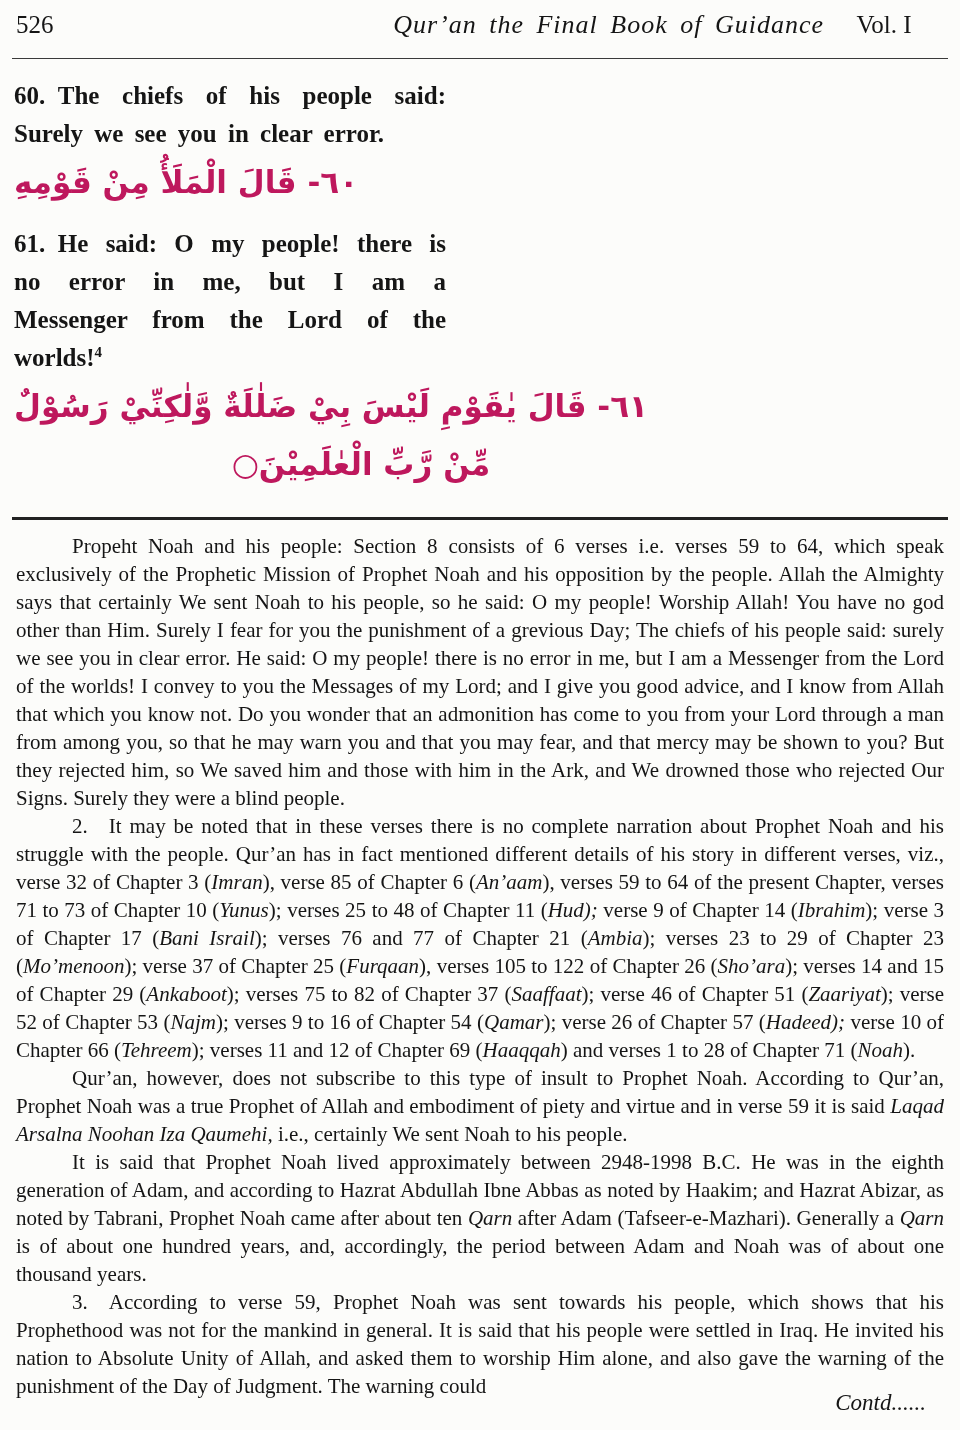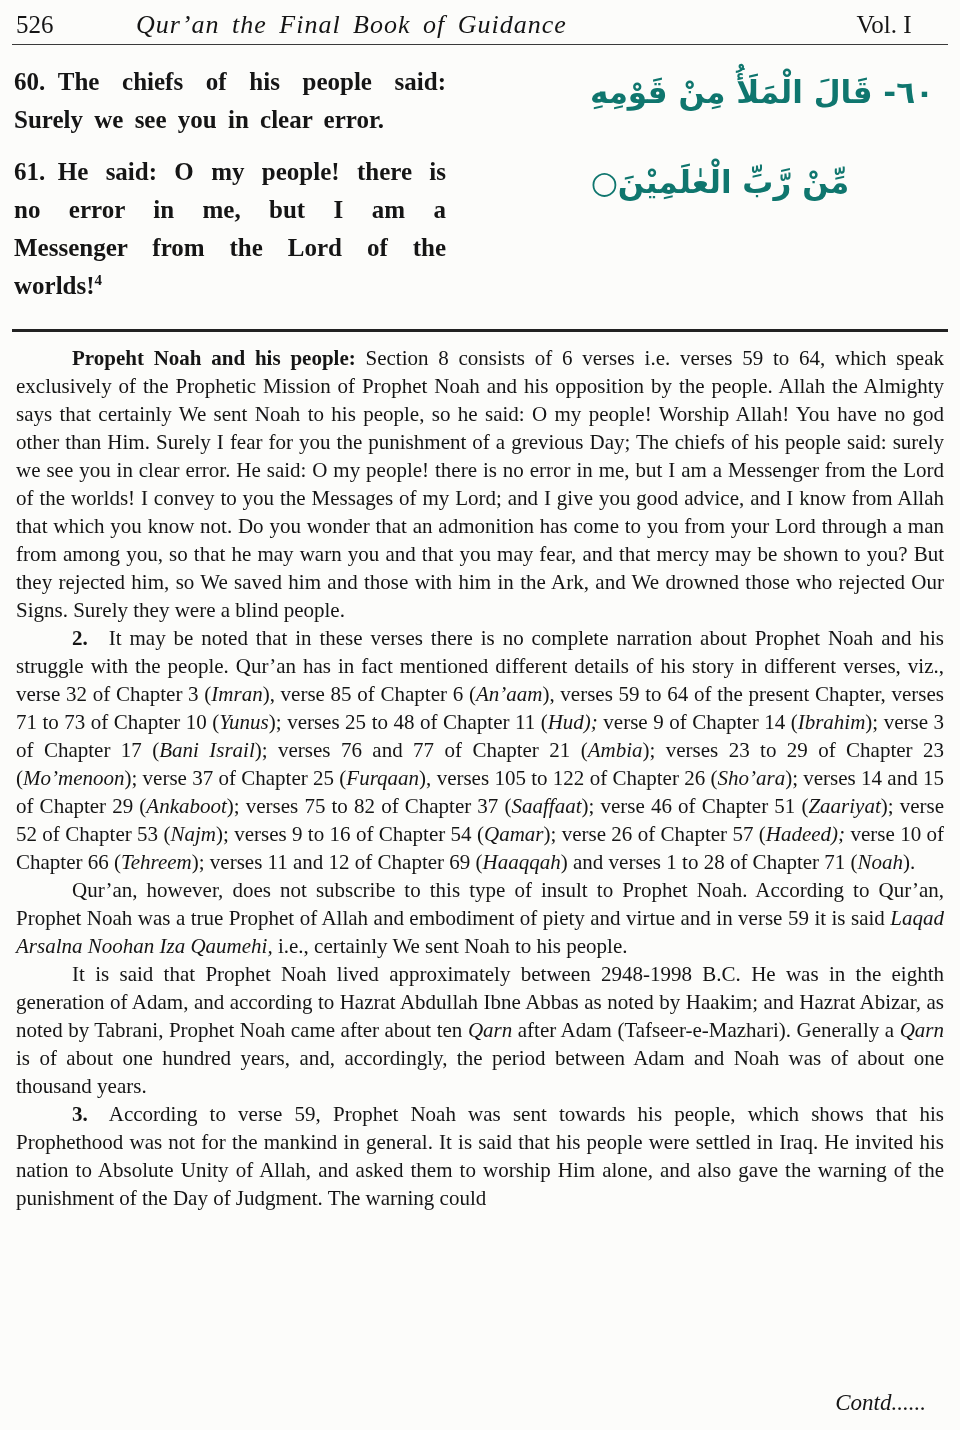--- a/index.html
+++ b/index.html
@@ -11,56 +11,56 @@
     color:#151515;
     font-family:"Liberation Serif", serif;
     box-sizing:border-box;
     padding:10px 12px 0 12px;
     overflow:hidden;
   }
   
   .header{
     display:flex;align-items:baseline;
     border-bottom:1.5px solid #3a3a3a;
-    padding:0 4px 4px 4px;
+    padding:0 4px 18px 4px;
   }
   .page-num{font-size:25px;width:120px;}
   .book-title{
-    flex:1;text-align:left;
+    flex:1;text-align:right;
     font-style:italic;font-size:26px;
     letter-spacing:1px;word-spacing:5px;
   }
   .volume{width:120px;text-align:center;font-size:25px;}
   
   .verses{padding:18px 2px 4px 2px;}
-  .verse-row{display:flex;align-items:flex-start;margin-bottom:14px;}
+  .verse-row{display:flex;align-items:flex-start;margin-bottom:14px;flex-direction:column;}
   .verse-en{
     width:432px;flex:none;
     font-weight:bold;font-size:25px;line-height:38px;
     text-align:justify;word-spacing:5px;
   }
   .verse-en sup{font-size:15px;line-height:0;}
   .verse-ar{
     flex:1;direction:rtl;text-align:right;
     font-family:"DejaVu Sans", sans-serif;
     font-weight:bold;font-size:31px;line-height:58px;
-    padding-right:12px;color:#0f766e;
+    padding-right:12px;color:#be185d;
   }
   .ar-line{display:block;}
   .ar-center{text-align:center;padding-left:60px;}
   
   .rule{border:none;border-top:3px solid #222;margin:6px 0 0 0;}
   
   .commentary{
     padding:12px 4px 0 4px;
     font-size:21px;line-height:28px;
     text-align:justify;
   }
   .commentary p{margin:0;text-indent:56px;}
-  .run-b{font-weight:bold;}
+  .run-b{font-weight:normal;}
   .run-i{font-style:italic;}
   
   .contd{
     position:absolute;right:34px;bottom:14px;
     font-style:italic;font-size:23px;
   }
 </style>
 </head>
 <body>
 
@@ -77,20 +77,21 @@
     <div class="verse-row">
       <div class="verse-en"><span>60. The chiefs of his people said: Surely we see you in clear error.</span></div>
       <div class="verse-ar">
         <span class="ar-line">٦٠- قَالَ الْمَلَأُ مِنْ قَوْمِهِ</span>
       </div>
     </div>
 
     <div class="verse-row">
       <div class="verse-en"><span>61. He said: O my people! there is no error in me, but I am a Messenger from the Lord of the worlds!</span><sup>4</sup></div>
       <div class="verse-ar">
+        <span class="ar-line">٦١- قَالَ يٰقَوْمِ لَيْسَ بِيْ ضَلٰلَةٌ وَّلٰكِنِّيْ رَسُوْلٌ</span>
         <span class="ar-line ar-center">مِّنْ رَّبِّ الْعٰلَمِيْنَ○</span>
       </div>
     </div>
 
   </div>
 
   <hr class="rule">
 
   <div class="commentary">
     <p><span class="run-b">Propeht Noah and his people: </span><span>Section 8 consists of 6 verses i.e. verses 59 to 64, which speak exclusively of the Prophetic Mission of Prophet Noah and his opposition by the people. Allah the Almighty says that certainly We sent Noah to his people, so he said: O my people! Worship Allah! You have no god other than Him. Surely I fear for you the punishment of a grevious Day; The chiefs of his people said: surely we see you in clear error. He said: O my people! there is no error in me, but I am a Messenger from the Lord of the worlds! I convey to you the Messages of my Lord; and I give you good advice, and I know from Allah that which you know not. Do you wonder that an admonition has come to you from your Lord through a man from among you, so that he may warn you and that you may fear, and that mercy may be shown to you? But they rejected him, so We saved him and those with him in the Ark, and We drowned those who rejected Our Signs. Surely they were a blind people.</span></p>

